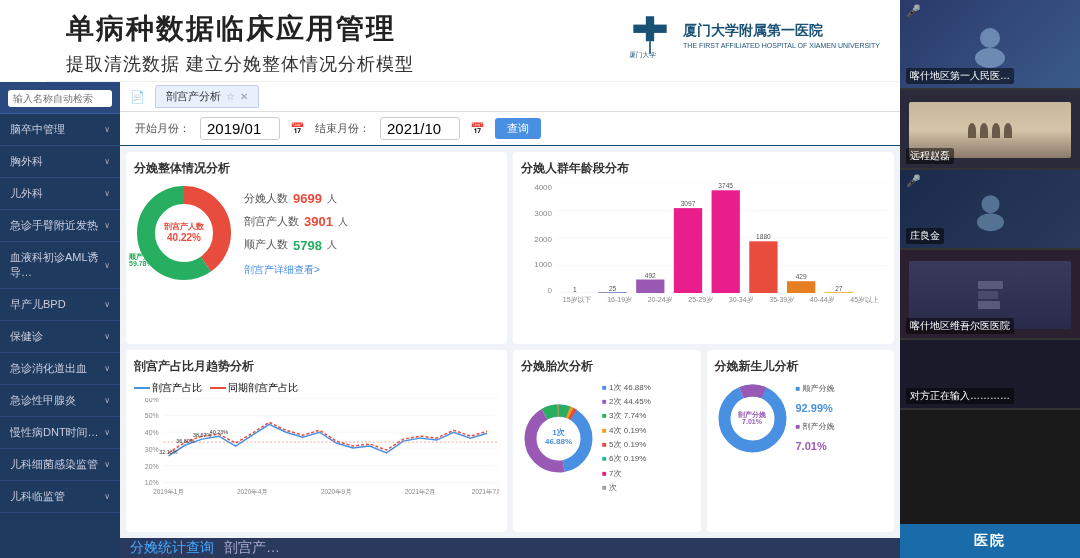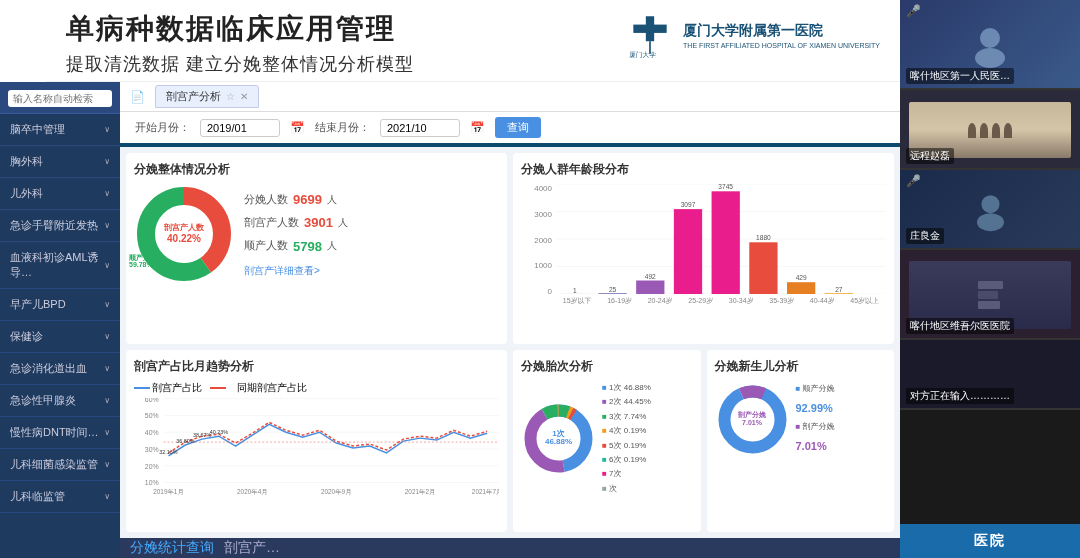--- a/index.html
+++ b/index.html
@@ -124,29 +124,29 @@
     }
     .tab-close { font-size: 10px; color: #999; cursor: pointer; }
 
     
     .filter-bar {
       background: #fff;
       padding: 5px 15px;
       display: flex;
       align-items: center;
       gap: 10px;
-      border-bottom: 4px solid #0c4a6e;
+      border-bottom: 1px solid #0c4a6e;
       font-size: 11px;
     }
     .filter-label { color: #555; }
     .filter-input {
       border: 1px solid #ccc;
       border-radius: 3px;
       padding: 2px 6px;
-      font-size: 11px;
+      font-size: 15px;
       width: 80px;
     }
     .filter-btn {
       background: #4a90e2;
       color: #fff;
       border: none;
       border-radius: 3px;
       padding: 3px 12px;
       font-size: 11px;
       cursor: pointer;
@@ -495,21 +495,21 @@
           </div>
         </div>
 
         <div class="chart-card">
           <div class="chart-title">剖宫产占比月趋势分析</div>
           <div style="display:flex;align-items:center;gap:8px;font-size:10px;margin-bottom:3px;">
             <span style="display:flex;align-items:center;gap:2px;">
                 <span style="width:16px;height:2px;background:#4a90e2;display:inline-block;"></span>
                 <span>剖宫产占比</span>
               </span>
-            <span style="display:flex;align-items:center;gap:11px;">
+            <span style="display:flex;align-items:center;gap:2px;">
                 <span style="width:16px;height:2px;background:#e74c3c;display:inline-block;"></span>
                 <span>同期剖宫产占比</span>
               </span>
           </div>
           <svg width="100%" height="100" viewBox="0 0 370 100">
 
             <line x1="30" y1="0" x2="370" y2="0" stroke="#eee" stroke-width="0.5"></line>
             <line x1="30" y1="17" x2="370" y2="17" stroke="#eee" stroke-width="0.5"></line>
             <line x1="30" y1="34" x2="370" y2="34" stroke="#eee" stroke-width="0.5"></line>
             <line x1="30" y1="51" x2="370" y2="51" stroke="#eee" stroke-width="0.5"></line>

